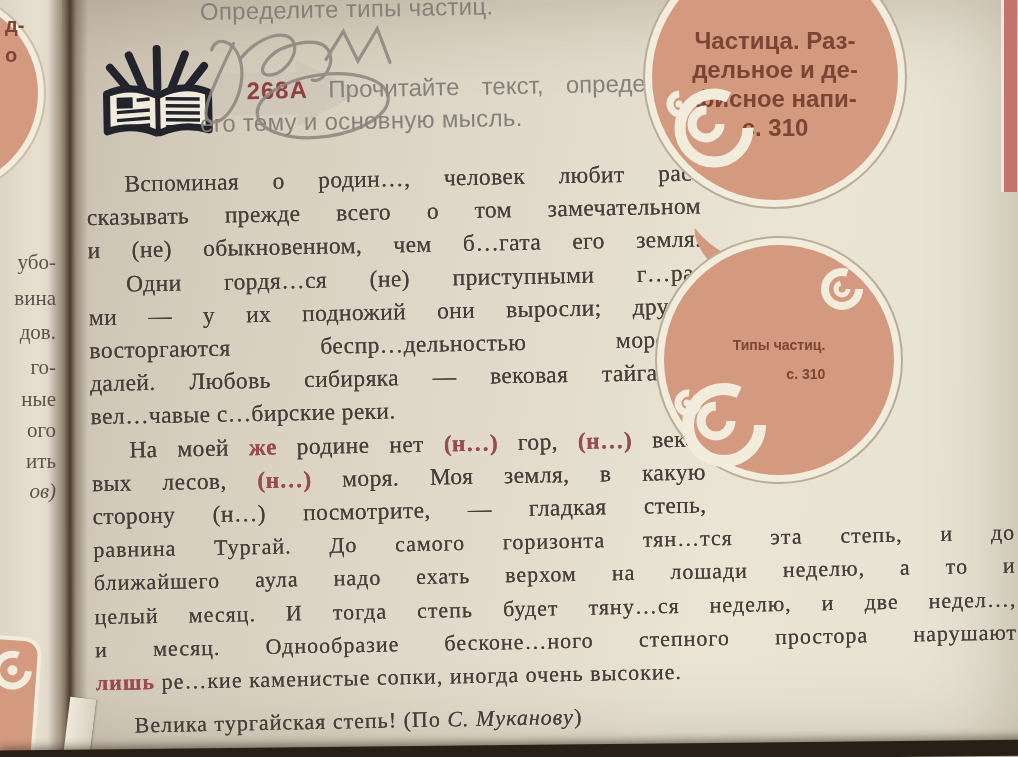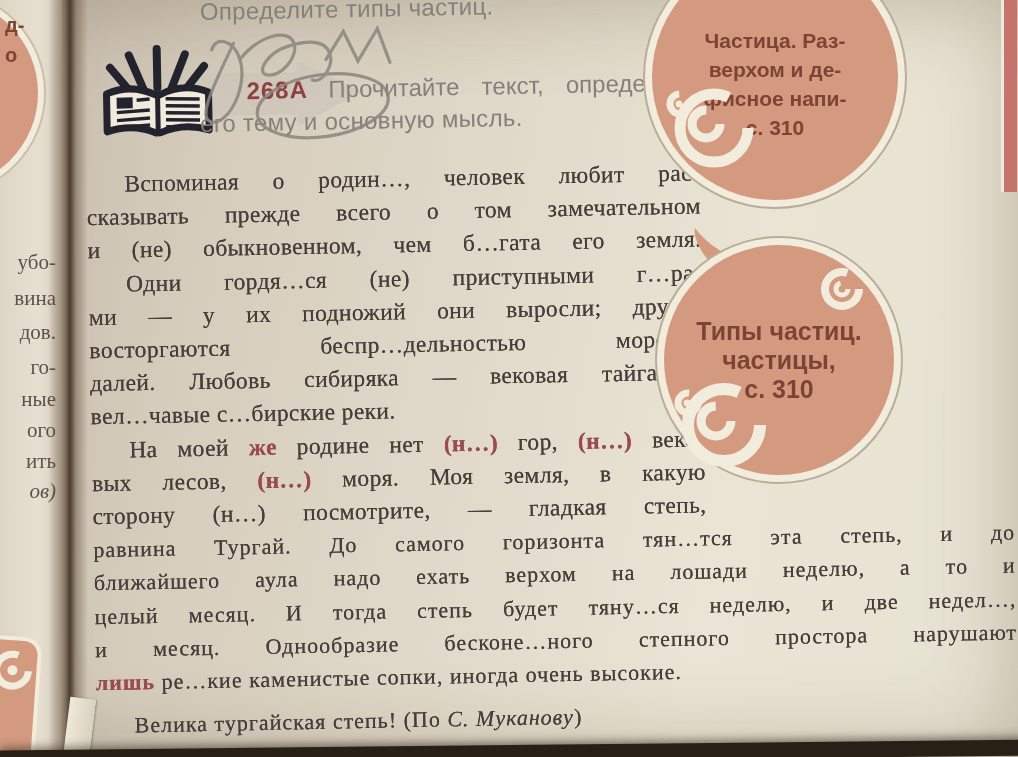--- a/index.html
+++ b/index.html
@@ -48,23 +48,23 @@
   .tline.wide{width:922px;font-size:22px;line-height:33.2px;letter-spacing:1px;}
   .tline.closing{margin-top:10px;}
   .tline span.red{color:#9a4b52;font-weight:bold;}
   .tline span.it{font-style:italic;}
   
   .badge{position:absolute;border-radius:50%;background:#d49a80;
     box-shadow:0 0 0 7px #f2ecdc,0 0 0 9px #b9ad99;
     display:flex;flex-direction:column;justify-content:center;align-items:center;
     font-family:"Liberation Sans",sans-serif;font-weight:bold;color:#7c4434;text-align:center;}
   #badge1{left:652px;top:-46px;width:246px;height:246px;padding-top:14px;box-sizing:border-box;}
-  #badge1 .bl{font-size:21px;line-height:29px;}
+  #badge1 .bl{font-size:24px;line-height:29px;}
   #badge2{left:664px;top:245px;width:230px;height:230px;}
-  #badge2 .bl{font-size:25px;line-height:29px;}
+  #badge2 .bl{font-size:14px;line-height:29px;text-align:right;}
   .badge .swirl{position:absolute;}
   #tail{position:absolute;left:668px;top:218px;}
 </style>
 </head>
 <body>
 
 <div id="stage">
 
   <div id="left-sliver">
     <div id="prev-badge"></div>
@@ -160,40 +160,39 @@
 
   <div id="badge1" class="badge">
     <svg class="swirl" style="left:14px;top:112px;" width="90" height="110">
       <circle cx="48" cy="62" r="34" fill="none" stroke="#f2ecdc" stroke-width="11" stroke-dasharray="175 40"></circle>
       <circle cx="40" cy="58" r="14" fill="none" stroke="#f2ecdc" stroke-width="9" stroke-dasharray="66 22"></circle>
       <circle cx="14" cy="38" r="10" fill="none" stroke="#f2ecdc" stroke-width="7" stroke-dasharray="46 16"></circle>
       <circle cx="13" cy="38" r="3.5" fill="#f2ecdc"></circle>
     </svg>
     <div class="badge-text">
         <div class="bl">Частица. Раз-</div>
-        <div class="bl">верхом и де-</div>
+        <div class="bl">дельное и де-</div>
         <div class="bl">фисное напи-</div>
         <div class="bl">с. 310</div>
       </div>
   </div>
 
   <div id="badge2" class="badge">
     <svg class="swirl" style="left:150px;top:16px;" width="60" height="60">
       <circle cx="28" cy="28" r="17" fill="none" stroke="#f2ecdc" stroke-width="8" stroke-dasharray="85 23"></circle>
       <circle cx="28" cy="28" r="6" fill="none" stroke="#f2ecdc" stroke-width="5" stroke-dasharray="26 12"></circle>
     </svg>
     <svg class="swirl" style="left:8px;top:128px;" width="100" height="100">
       <circle cx="52" cy="52" r="36" fill="none" stroke="#f2ecdc" stroke-width="12" stroke-dasharray="185 42"></circle>
       <circle cx="44" cy="48" r="15" fill="none" stroke="#f2ecdc" stroke-width="9" stroke-dasharray="70 25"></circle>
       <circle cx="16" cy="30" r="10" fill="none" stroke="#f2ecdc" stroke-width="7" stroke-dasharray="48 15"></circle>
       <circle cx="15" cy="30" r="3.5" fill="#f2ecdc"></circle>
     </svg>
     <div class="badge-text">
         <div class="bl">Типы частиц.</div>
-        <div class="bl">частицы,</div>
         <div class="bl">с. 310</div>
       </div>
   </div>
 
   <div id="page-tab"></div>
   <div id="corner-pages"></div>
   <div id="bottom-edge"></div>
 </div>
 
 </body></html>

